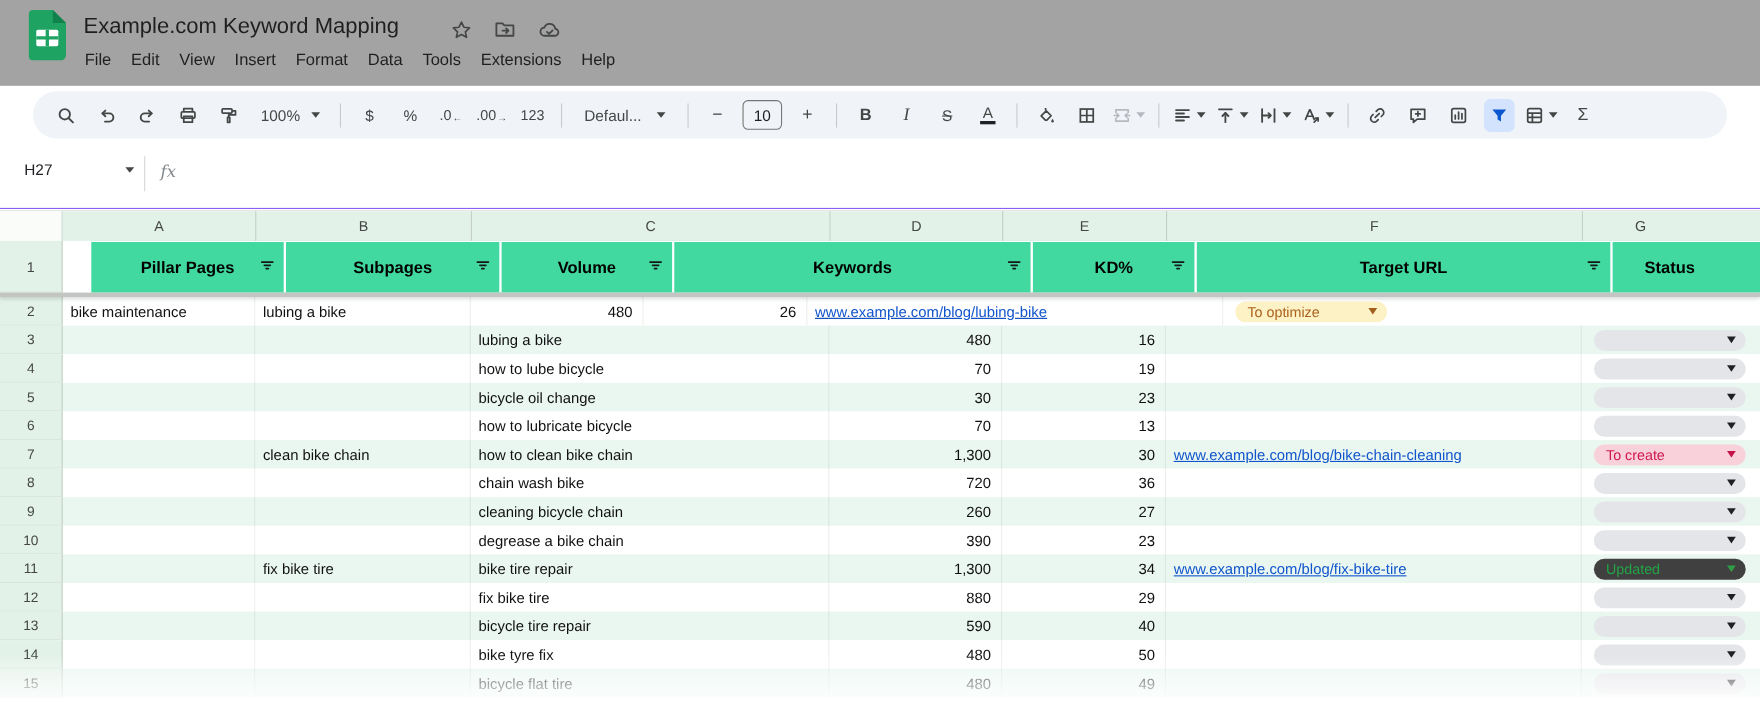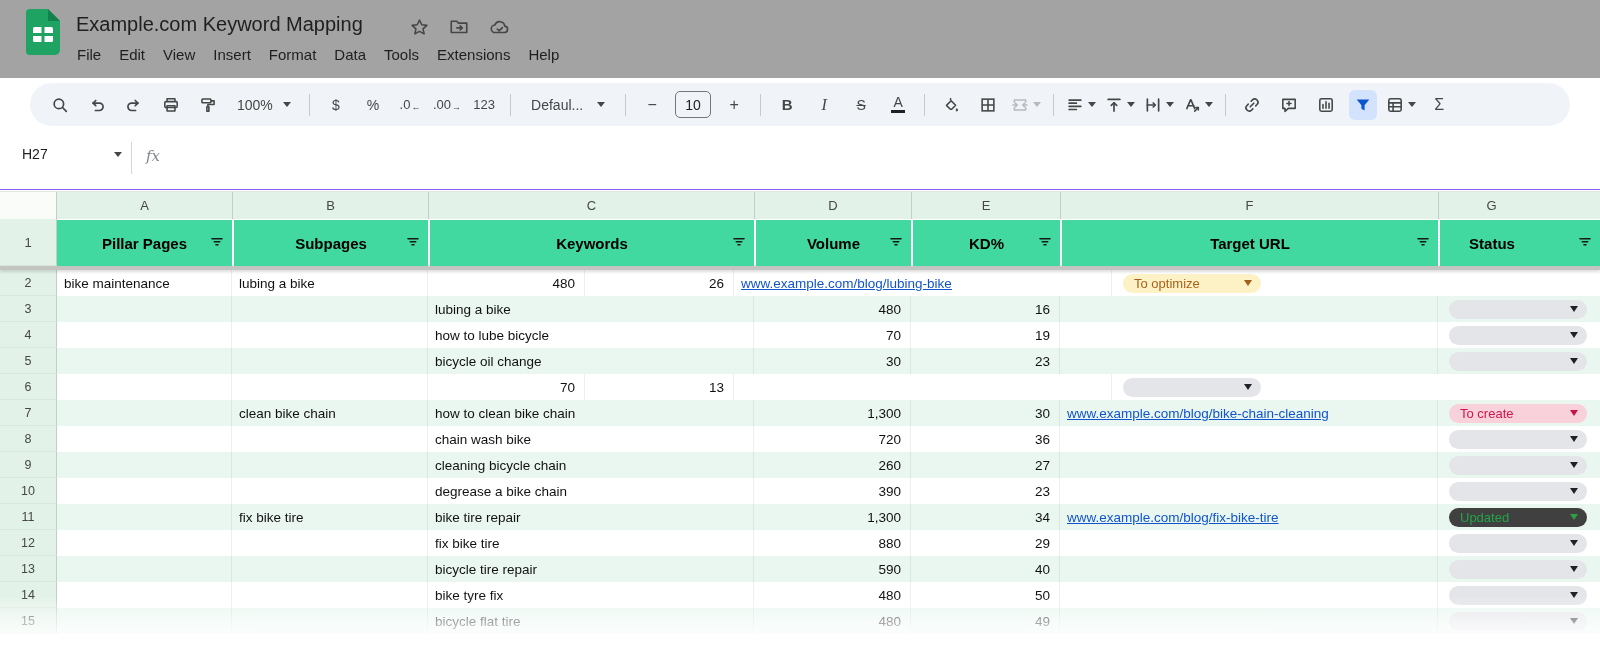--- a/index.html
+++ b/index.html
@@ -68,21 +68,21 @@
   .letter-cell { height:100%; background:var(--gutter-green); color:#444746; font-size:13px;
                  display:flex; align-items:center; justify-content:center; border-left:1px solid #c3cfc6; flex:none; }
   .letter-cell.first { border-left:none; }
   .hrow { display:flex; height:47px; }
   .gutter-cell { width:57px; flex:none; background:var(--gutter-green); color:#444746; font-size:13px;
                  display:flex; align-items:center; justify-content:center;
                  border-right:1px solid #c3cfc6; border-bottom:1px solid #d9e6dc; }
   .hcell { position:relative; height:100%; background:var(--header-green); color:#000; font-weight:bold;
            font-size:15px; display:flex; align-items:center; justify-content:center;
            border-left:2px solid #fff; border-top:1px solid #fff; flex:none; }
-  .hcell.first { border-left:none; }
+  .hcell.first { border-left:none;margin-left:26px; }
   .hcell .hfilter { position:absolute; right:8px; top:50%; transform:translateY(-50%); }
   .hcell.shifted { padding-right:56px; }
   .letter-cell.shifted { padding-right:56px; }
   .freeze-div { height:4px; background:#c2c5c2; box-shadow:0 2px 3px rgba(60,64,67,.18); position:relative; z-index:2; }
   .row { display:flex; height:26px; background:#fff; }
   .row.band { background:var(--band-green); }
   .row .gutter-cell { font-size:12.5px; }
   .cell { height:100%; display:flex; align-items:center; padding:0 7px; font-size:13.5px; color:#111;
           border-right:1px solid rgba(100,120,108,0.12); white-space:nowrap; overflow:hidden; flex:none; }
   .cell.num { justify-content:flex-end; padding-right:9px; }
@@ -327,28 +327,28 @@
         <span class="hfilter"><svg width="14" height="14" viewBox="0 0 14 14" fill="none" stroke="#17181a" stroke-width="1.6" stroke-linecap="round">
             <path d="M2 4.2h10M4.3 7.2h5.4M6 10.2h2"></path>
           </svg></span>
       </div>
       <div class="hcell" style="width: 196px;">
         <span>Subpages</span>
         <span class="hfilter"><svg width="14" height="14" viewBox="0 0 14 14" fill="none" stroke="#17181a" stroke-width="1.6" stroke-linecap="round">
             <path d="M2 4.2h10M4.3 7.2h5.4M6 10.2h2"></path>
           </svg></span>
       </div>
+      <div class="hcell" style="width: 157px;">
+        <span>Volume</span>
+        <span class="hfilter"><svg width="14" height="14" viewBox="0 0 14 14" fill="none" stroke="#17181a" stroke-width="1.6" stroke-linecap="round">
+            <path d="M2 4.2h10M4.3 7.2h5.4M6 10.2h2"></path>
+          </svg></span>
+      </div>
       <div class="hcell" style="width: 326px;">
         <span>Keywords</span>
-        <span class="hfilter"><svg width="14" height="14" viewBox="0 0 14 14" fill="none" stroke="#17181a" stroke-width="1.6" stroke-linecap="round">
-            <path d="M2 4.2h10M4.3 7.2h5.4M6 10.2h2"></path>
-          </svg></span>
-      </div>
-      <div class="hcell" style="width: 157px;">
-        <span>Volume</span>
         <span class="hfilter"><svg width="14" height="14" viewBox="0 0 14 14" fill="none" stroke="#17181a" stroke-width="1.6" stroke-linecap="round">
             <path d="M2 4.2h10M4.3 7.2h5.4M6 10.2h2"></path>
           </svg></span>
       </div>
       <div class="hcell" style="width: 149px;">
         <span>KD%</span>
         <span class="hfilter"><svg width="14" height="14" viewBox="0 0 14 14" fill="none" stroke="#17181a" stroke-width="1.6" stroke-linecap="round">
             <path d="M2 4.2h10M4.3 7.2h5.4M6 10.2h2"></path>
           </svg></span>
       </div>
@@ -425,20 +425,21 @@
           <div class="chip empty">
             <span></span>
             <span class="tri"></span>
           </div>
         </div>
       </div>
       <div class="row">
         <div class="gutter-cell">6</div>
         <div class="cell" style="width: 175px;"></div>
         <div class="cell" style="width: 196px;"></div>
+        <div class="cell" style="width: 326px;">how to lubricate bicycle</div>
         <div class="cell num" style="width: 157px;">70</div>
         <div class="cell num" style="width: 149px;">13</div>
         <div class="cell" style="width: 378px;"></div>
         <div class="cell last" style="width: 162px; padding: 0px;">
           <div class="chip empty">
             <span></span>
             <span class="tri"></span>
           </div>
         </div>
       </div>

